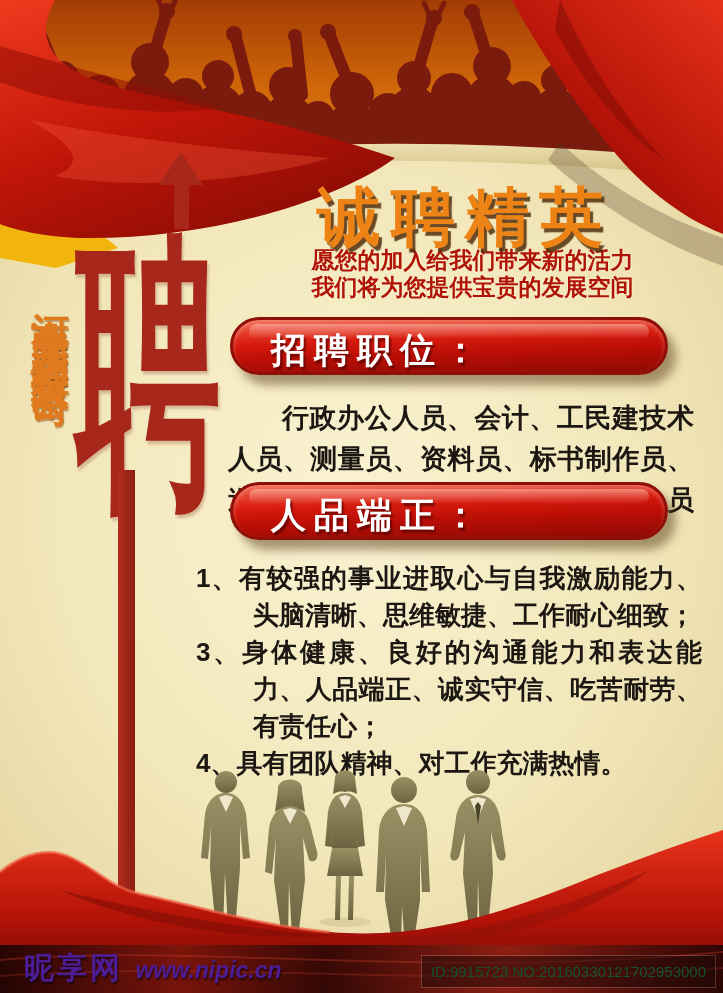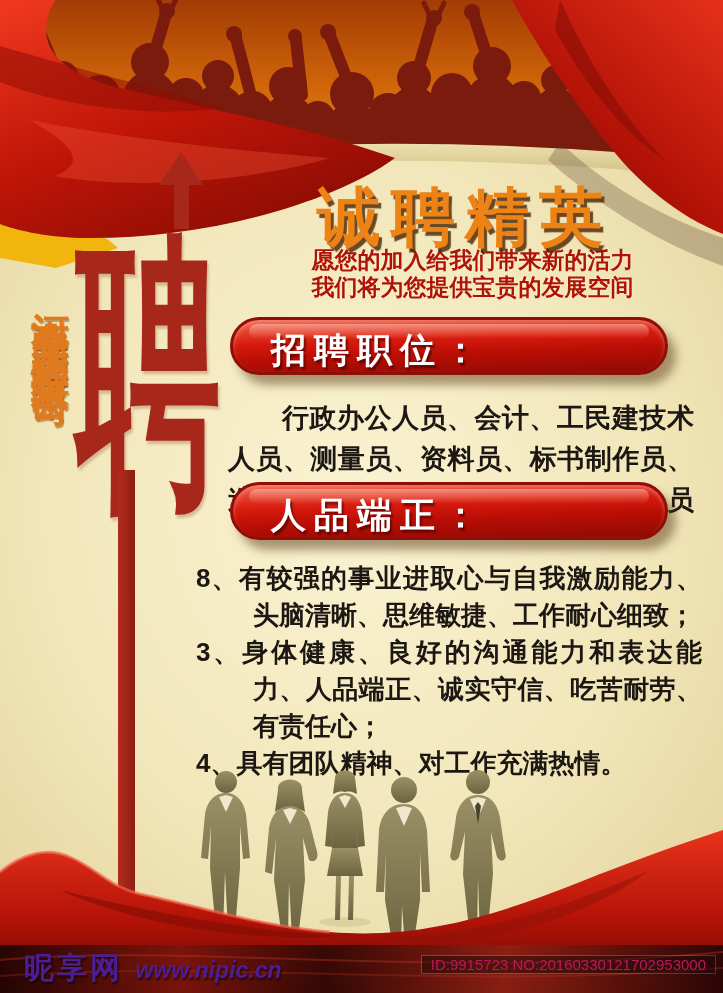--- a/index.html
+++ b/index.html
@@ -49,21 +49,21 @@
     font-weight:bold;color:#1c1712;text-indent:2em;
     text-align:justify;text-align-last:justify;}
   .reqs{left:196px;top:560px;width:506px;font-size:26px;line-height:37px;
     font-weight:bold;color:#1c1712;list-style:none;margin:0;padding:0;}
   .reqs li{padding-left:57px;text-indent:-57px;text-align:justify;}
   
   .site{left:24px;top:948px;color:#4c1d95;white-space:nowrap;
     text-shadow:1px 2px 2px rgba(0,0,0,.6);}
   .site .nm{font-size:30px;font-weight:bold;letter-spacing:3px;}
   .site .url{font-size:23px;font-weight:bold;font-style:italic;margin-left:8px;}
-  .idbox{right:8px;top:956px;padding:0 9px;font-size:15px;color:#be185d;
+  .idbox{right:8px;top:956px;padding:7px 9px;font-size:15px;color:#14532d;
     background:rgba(28,9,8,.5);outline:1px solid rgba(255,255,255,.18);white-space:nowrap;}
   svg{display:block;}
 </style>
 </head>
 <body>
 
 <div class="stage">
 
   <div class="abs sky"></div>
 
@@ -198,21 +198,21 @@
   </div>
 
   <div class="abs positions">行政办公人员、会计、工民建技术人员、测量员、资料员、标书制作员、造价员</div>
 
   <div class="abs pill pill2">
     <div class="shine"></div>
     <div class="lbl">人品端正：</div>
   </div>
 
   <ul class="abs reqs">
-    <li>8、有较强的事业进取心与自我激励能力、头脑清晰、思维敏捷、工作耐心细致；</li>
+    <li>1、有较强的事业进取心与自我激励能力、头脑清晰、思维敏捷、工作耐心细致；</li>
     <li>3、身体健康、良好的沟通能力和表达能力、人品端正、诚实守信、吃苦耐劳、有责任心；</li>
     <li>4、具有团队精神、对工作充满热情。</li>
   </ul>
 
   <svg class="abs" style="left:182px;top:748px" width="348" height="244" viewBox="0 0 348 244">
     <defs>
       <linearGradient id="pg" x1="0" y1="0" x2="0" y2="1">
         <stop offset="0%" stop-color="#9a9066"></stop>
         <stop offset="100%" stop-color="#6c6440"></stop>
       </linearGradient>

